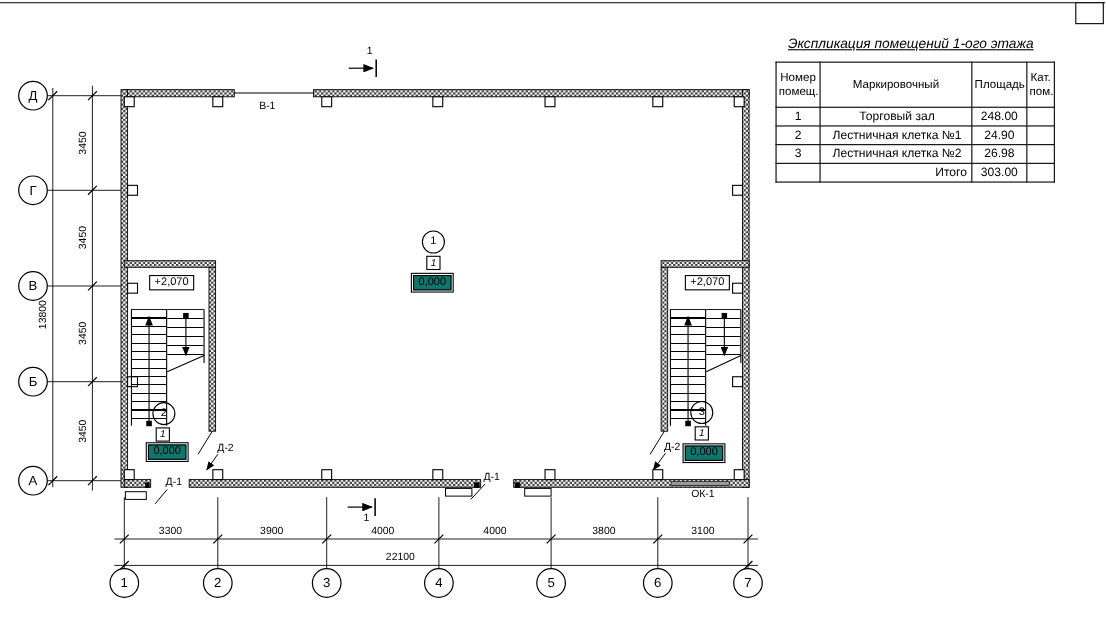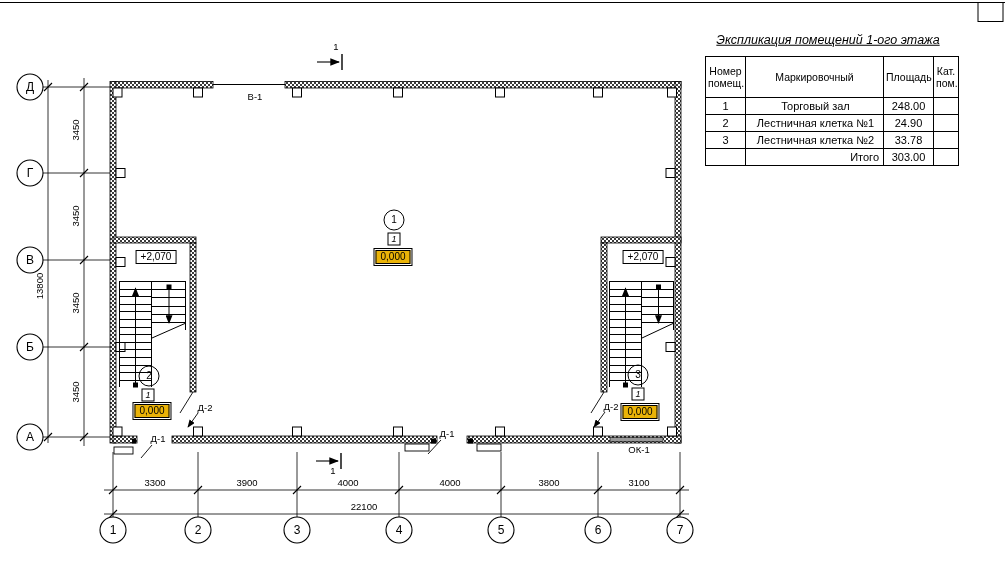--- a/index.html
+++ b/index.html
@@ -8,21 +8,21 @@
   #page svg{position:absolute;left:0;top:0;}
   .t{position:absolute;transform:translate(-50%,-50%);white-space:nowrap;line-height:1;font-size:9.5px;}
   .tv{transform:translate(-50%,-50%) rotate(-90deg);}
   .title{font-size:13.5px;font-style:italic;text-decoration:underline;}
   .title2{font-size:12.5px;font-style:italic;text-decoration:underline;}
   .axis{font-size:12px;}
   .dim{font-size:9.5px;}
   .mark{font-size:9.5px;}
   .roomnum{font-size:10px;}
   .boxed{border:1.5px solid #000;background:#fff;padding:1px 4px;font-size:10px;}
-  .dblbox{border:1px solid #000;outline:1px solid #000;outline-offset:1px;background:#eab308;padding:1px 4px;font-size:10px;text-align:right;}
+  .dblbox{border:1px solid #000;outline:1px solid #000;outline-offset:1px;background:#0f766e;padding:1px 4px;font-size:10px;text-align:right;}
   .catbox{border:1px solid #000;background:#fff;width:11px;height:11px;display:flex;align-items:center;
           justify-content:center;font-style:italic;font-size:9px;padding:0;}
   .flight{position:absolute;}
   
   #expl{position:absolute;left:705px;top:56px;width:253px;border-collapse:collapse;table-layout:fixed;}
   #expl td,#expl th{border:1px solid #000;font-weight:normal;font-size:10.5px;padding:0 2px;
                     text-align:center;vertical-align:middle;overflow:hidden;}
   #expl thead th{height:40px;line-height:1.15;}
   #expl tbody td{height:16px;font-size:11px;}
   #expl .name{text-align:center;padding-left:4px;}
@@ -193,21 +193,21 @@
     </tr>
     <tr>
       <td>2</td>
       <td class="name">Лестничная клетка №1</td>
       <td>24.90</td>
       <td></td>
     </tr>
     <tr>
       <td>3</td>
       <td class="name">Лестничная клетка №2</td>
-      <td>33.78</td>
+      <td>26.98</td>
       <td></td>
     </tr>
     <tr>
       <td></td>
       <td class="tot">Итого</td>
       <td>303.00</td>
       <td></td>
     </tr>
   </tbody>
 </table>
@@ -233,21 +233,21 @@
 <span class="t tv dim" style="left:40px;top:286px;">13800</span>
 
 <span class="t dim" style="left:155px;top:483px;">3300</span>
 <span class="t dim" style="left:247px;top:483px;">3900</span>
 <span class="t dim" style="left:348px;top:483px;">4000</span>
 <span class="t dim" style="left:450px;top:483px;">4000</span>
 <span class="t dim" style="left:549px;top:483px;">3800</span>
 <span class="t dim" style="left:639px;top:483px;">3100</span>
 <span class="t dim" style="left:364px;top:507px;">22100</span>
 
-<span class="t mark" style="left:255px;top:97px;">В-1</span>
+<span class="t mark" style="left:243px;top:97px;">В-1</span>
 <span class="t mark" style="left:639px;top:450px;">ОК-1</span>
 <span class="t mark" style="left:158px;top:439px;">Д-1</span>
 <span class="t mark" style="left:447px;top:434px;">Д-1</span>
 <span class="t mark" style="left:205px;top:408px;">Д-2</span>
 <span class="t mark" style="left:611px;top:407px;">Д-2</span>
 <span class="t mark" style="left:336px;top:47px;">1</span>
 <span class="t mark" style="left:333px;top:471px;">1</span>
 
 <span class="t boxed" style="left:156px;top:257px;">+2,070</span>
 <span class="t boxed" style="left:643px;top:257px;">+2,070</span>

